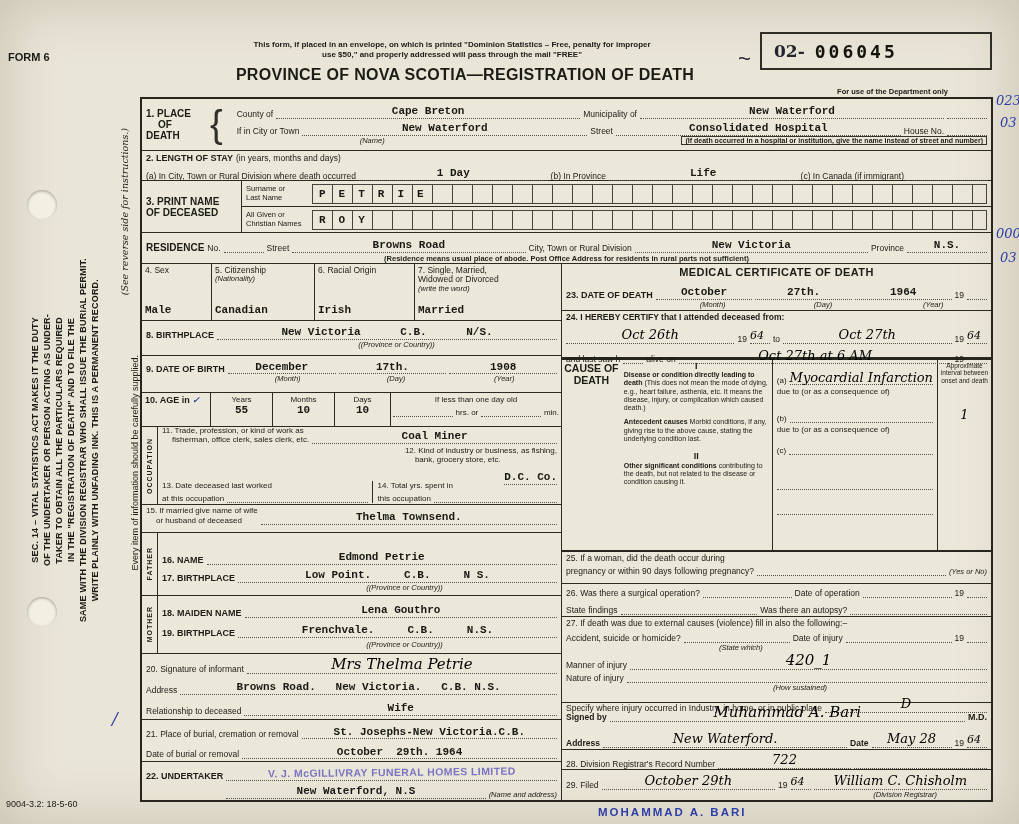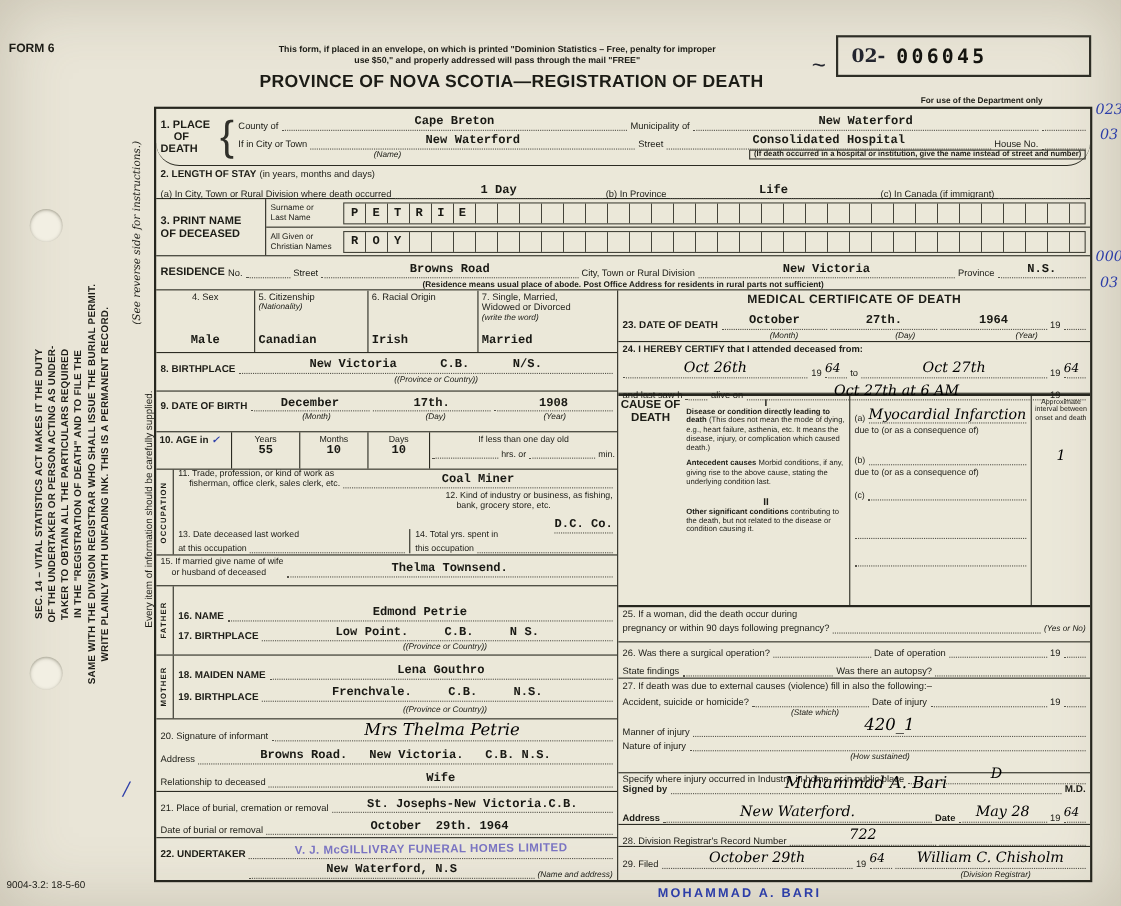--- a/index.html
+++ b/index.html
@@ -21,21 +21,21 @@
   .t{font-family:"Liberation Mono","DejaVu Sans Mono",monospace;font-size:11px;font-weight:700;white-space:pre;color:#191914;}
   .h{font-family:"DejaVu Serif","Liberation Serif",serif;font-style:italic;color:#000000;font-size:13px;white-space:pre;}
   .h15{font-size:15px;}
   .h11{font-size:11px;}
   .vt{writing-mode:vertical-rl;transform:rotate(180deg);white-space:nowrap;}
   .sec{border-bottom:1.5px solid #2b2b22;padding:1px 4px;box-sizing:border-box;position:relative;}
   .strip{flex:0 0 15px;border-right:1px solid #2b2b22;display:flex;align-items:center;justify-content:center;}
   .strip .vt{font-size:7px;font-weight:700;letter-spacing:1px;}
   .col{display:flex;flex-direction:column;}
   
-  .form6{position:absolute;left:8px;top:38px;font-size:11px;font-weight:700;}
+  .form6{position:absolute;left:8px;top:51px;font-size:11px;font-weight:700;}
   .mailnote{position:absolute;left:192px;top:40px;width:520px;text-align:center;font-size:8px;font-weight:700;line-height:1.3;}
   .serialmark{position:absolute;left:738px;top:46px;font-size:22px;color:#23252e;}
   .serialbox{position:absolute;left:760px;top:32px;width:232px;height:38px;border:2px solid #2e2e26;box-sizing:border-box;
              display:flex;align-items:center;padding-left:12px;gap:10px;}
   .serL{font-family:"DejaVu Serif",serif;font-size:17px;font-weight:700;color:#23252e;}
   .serR{font-family:"DejaVu Sans Mono",monospace;font-size:18px;font-weight:700;letter-spacing:3px;color:#14140f;}
   .title{position:absolute;left:150px;top:66px;width:630px;text-align:center;font-size:16px;font-weight:700;letter-spacing:.3px;}
   .deptonly{position:absolute;left:795px;top:87px;width:195px;text-align:center;font-size:7.5px;font-weight:700;}
   
   .mtext{position:absolute;left:30px;top:135px;height:610px;display:flex;flex-direction:row;align-items:center;gap:2px;}
@@ -126,21 +126,21 @@
 
   <div class="edgenote" style="left:996px;top:93px;">023</div>
   <div class="edgenote" style="left:1000px;top:115px;">03</div>
   <div class="edgenote" style="left:996px;top:226px;">000</div>
   <div class="edgenote" style="left:1000px;top:250px;">03</div>
 
   <div class="bottomname">MOHAMMAD A. BARI</div>
 
   <div class="formbox">
 
-    <div class="sec" id="s1" style="display:flex;gap:2px;border-radius:21px;">
+    <div class="sec" id="s1" style="display:flex;gap:12px;">
       <div class="s1lab">
         <span class="l10">1. PLACE</span>
         <span class="l10" style="padding-left:12px;">OF</span>
         <span class="l10">DEATH</span>
       </div>
       <div class="brace">{</div>
       <div class="col" style="flex:1;justify-content:space-between;padding-top:2px;">
         <div class="r">
           <span class="ln">County of</span>
           <span class="f"><span class="t">Cape Breton</span></span>
@@ -219,21 +219,21 @@
         <span class="fw80"><span class="t">N.S.</span></span>
       </div>
       <div class="smb" style="text-align:center;margin-top:1px;">(Residence means usual place of abode. Post Office Address for residents in rural parts not sufficient)</div>
     </div>
 
     <div id="colwrap">
 
       <div class="lcol">
 
         <div class="b47">
-          <div class="c47" style="width:90px;align-items:center;">
+          <div class="c47" style="width:70px;">
             <span>4. Sex</span>
             <span class="val t">Male</span>
           </div>
           <div class="c47" style="width:103px;">
             <span>5. Citizenship</span>
             <span class="sm it">(Nationality)</span>
             <span class="val t">Canadian</span>
           </div>
           <div class="c47" style="width:100px;">
             <span>6. Racial Origin</span>

